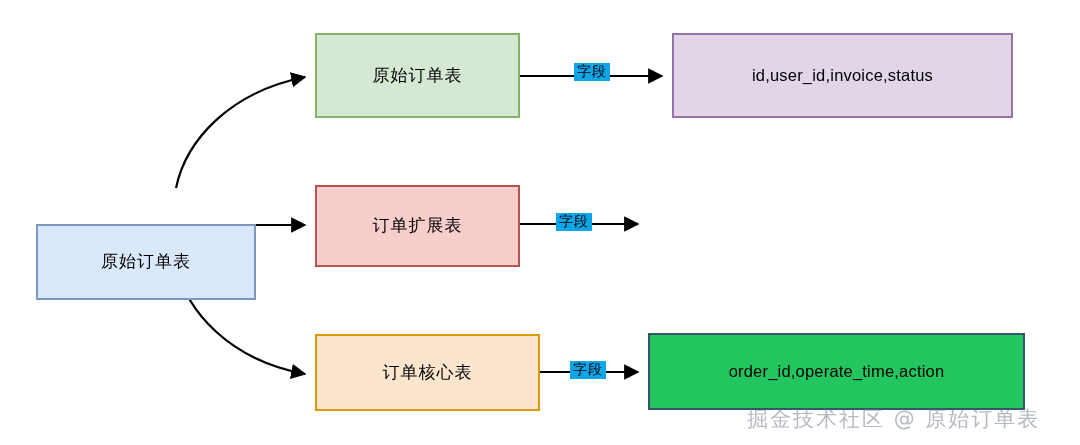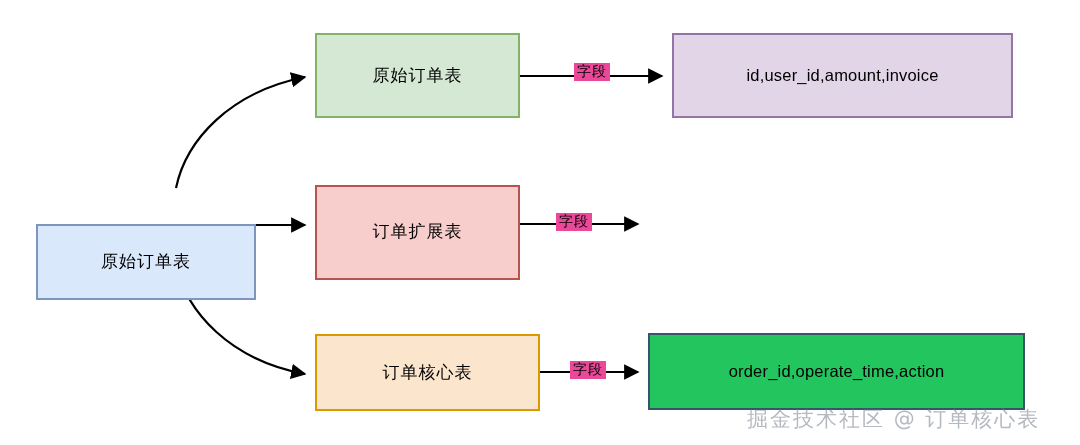--- a/index.html
+++ b/index.html
@@ -52,24 +52,23 @@
     border-color: #7d97bc;
     margin-top: 36px;
   }
   
   #node-core {
     left: 315px; top: 33px; width: 205px; height: 85px;
     background: #d5e8d4;
     border-color: #82b366;
   }
   #node-ext {
-    left: 315px; top: 185px; width: 205px; height: 95px;
+    left: 315px; top: 185px; width: 205px; height: 82px;
     background: #f8cecc;
     border-color: #b85450;
-    font-family: Liberation Mono, monospace;
   }
   #node-log {
     left: 315px; top: 334px; width: 225px; height: 77px;
     background: #fce5cd;
     border-color: #d79b00;
   }
   
   #node-core-fields {
     left: 672px; top: 33px; width: 341px; height: 85px;
     background: #e1d5e7;
@@ -81,21 +80,21 @@
     border-color: #d6b656;
   }
   #node-log-fields {
     left: 648px; top: 333px; width: 377px; height: 77px;
     background: #22c55e;
     border-color: #36546d;
   }
   
   .edge-label {
     position: absolute;
-    background: #ec4899;
+    background: #0ea5e9;
     font-size: 14px;
     color: #000000;
     padding: 0 3px;
     letter-spacing: 1px;
     white-space: nowrap;
   }
   #edge-label-core  { left: 574px; top: 63px; }
   #edge-label-ext   { left: 556px; top: 213px; }
   #edge-label-log   { left: 570px; top: 361px; }
   
@@ -145,27 +144,27 @@
 
   <div class="node" id="node-ext">
     <span class="node-label cn">订单扩展表</span>
   </div>
 
   <div class="node" id="node-log">
     <span class="node-label cn">订单核心表</span>
   </div>
 
   <div class="node" id="node-core-fields">
-    <span class="node-label en">id,user_id,amount,invoice</span>
+    <span class="node-label en">id,user_id,invoice,status</span>
   </div>
 
 
   <div class="node" id="node-log-fields">
     <span class="node-label en">order_id,operate_time,action</span>
   </div>
 
   <div class="edge-label" id="edge-label-core">字段</div>
   <div class="edge-label" id="edge-label-ext">字段</div>
   <div class="edge-label" id="edge-label-log">字段</div>
 
-  <div id="watermark">掘金技术社区 @ 订单核心表</div>
+  <div id="watermark">掘金技术社区 @ 原始订单表</div>
 
 </div>
 
 </body></html>

